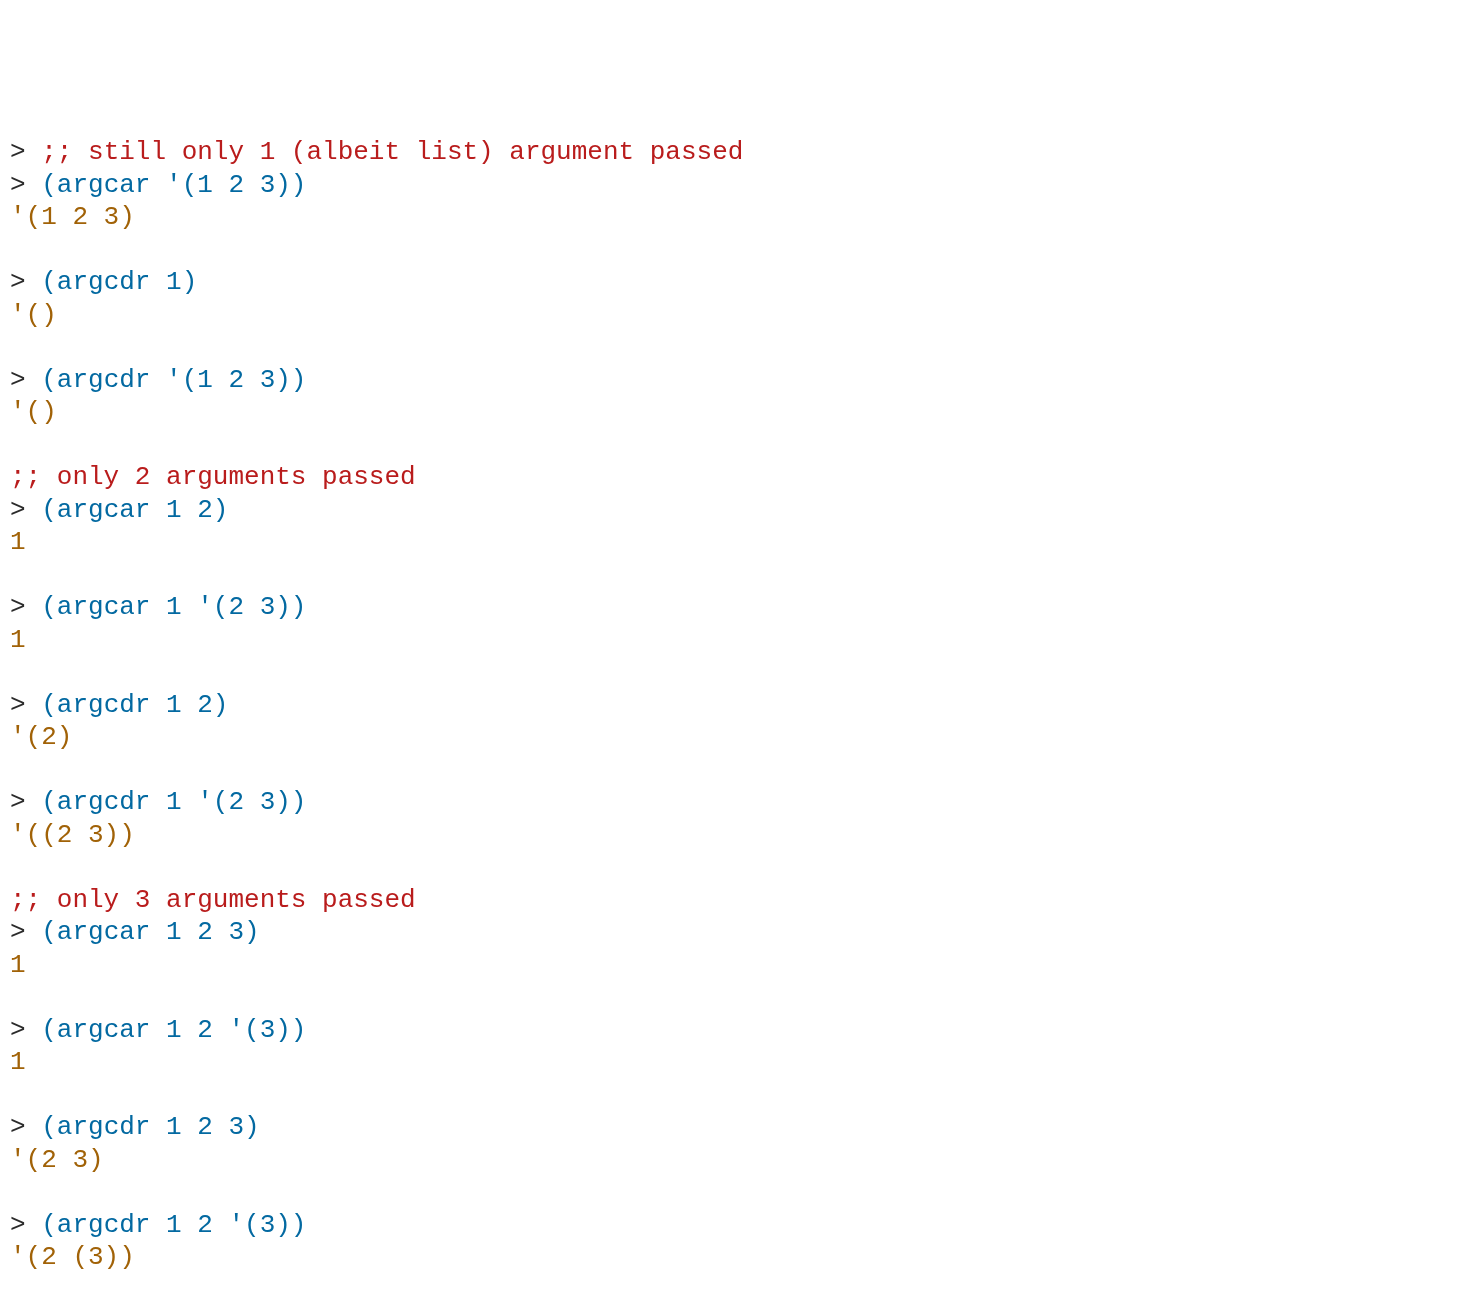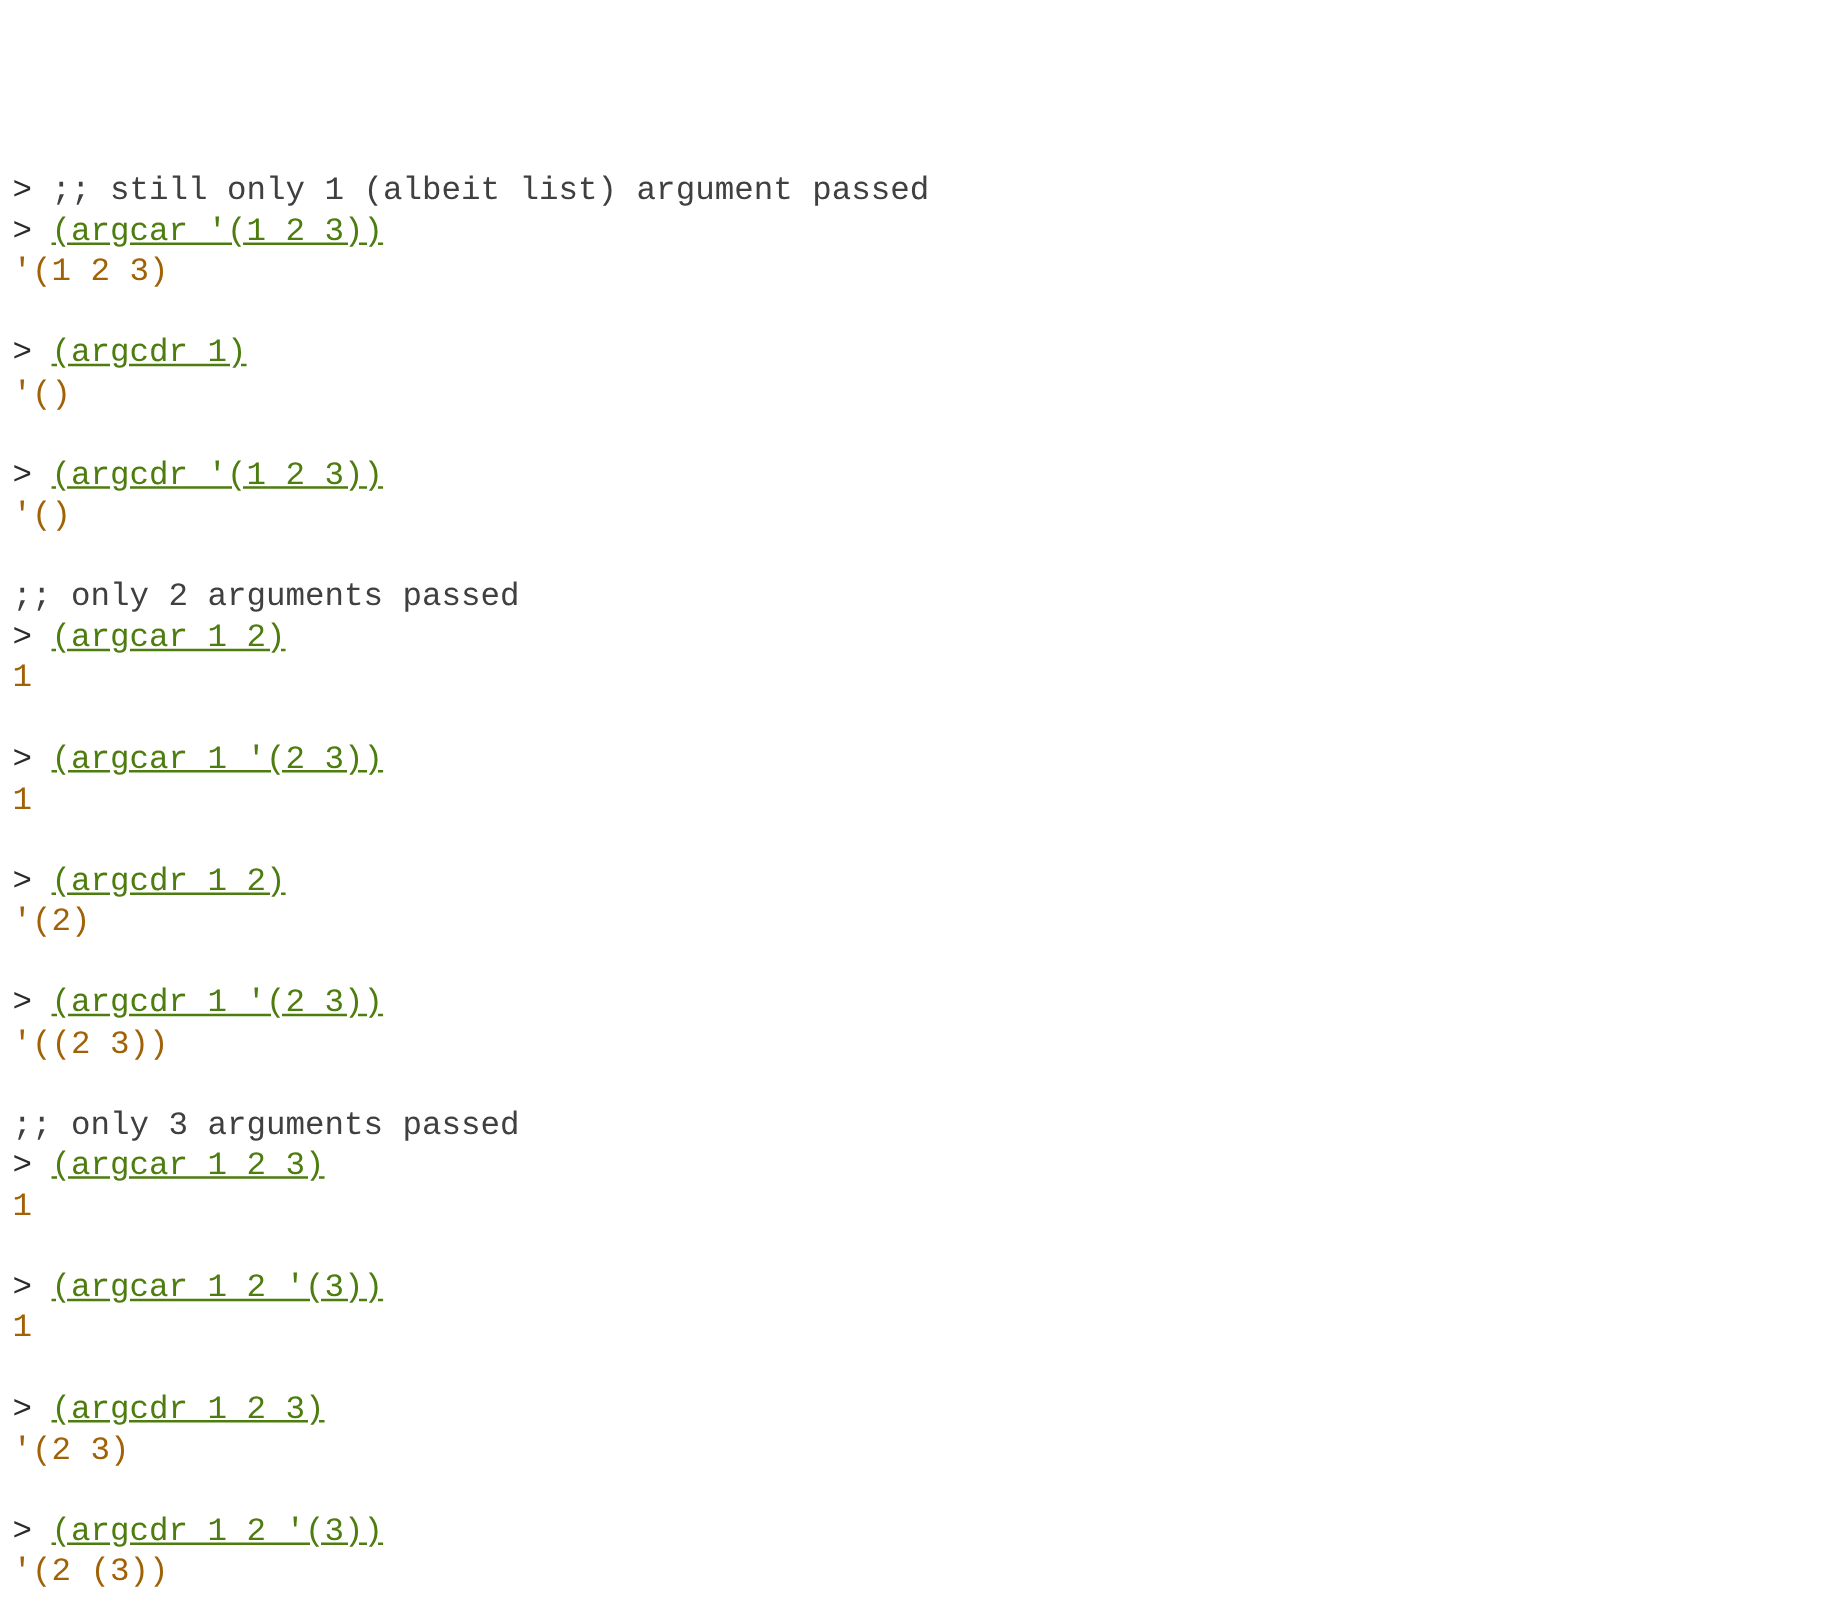--- a/index.html
+++ b/index.html
@@ -18,25 +18,24 @@
     color: #000000;
     white-space: pre;
   }
   .line {
     display: block;
   }
   .prompt {
     color: #2b2b2b;
   }
   .comment {
-    color: #404040;
+    color: #b91c1c;
   }
   .code {
-    color: #4d7c0f;
-    text-decoration: underline;
+    color: #0369a1;
   }
   .result {
     color: #a16207;
   }
 </style>
 </head>
 <body>
 
 
 

